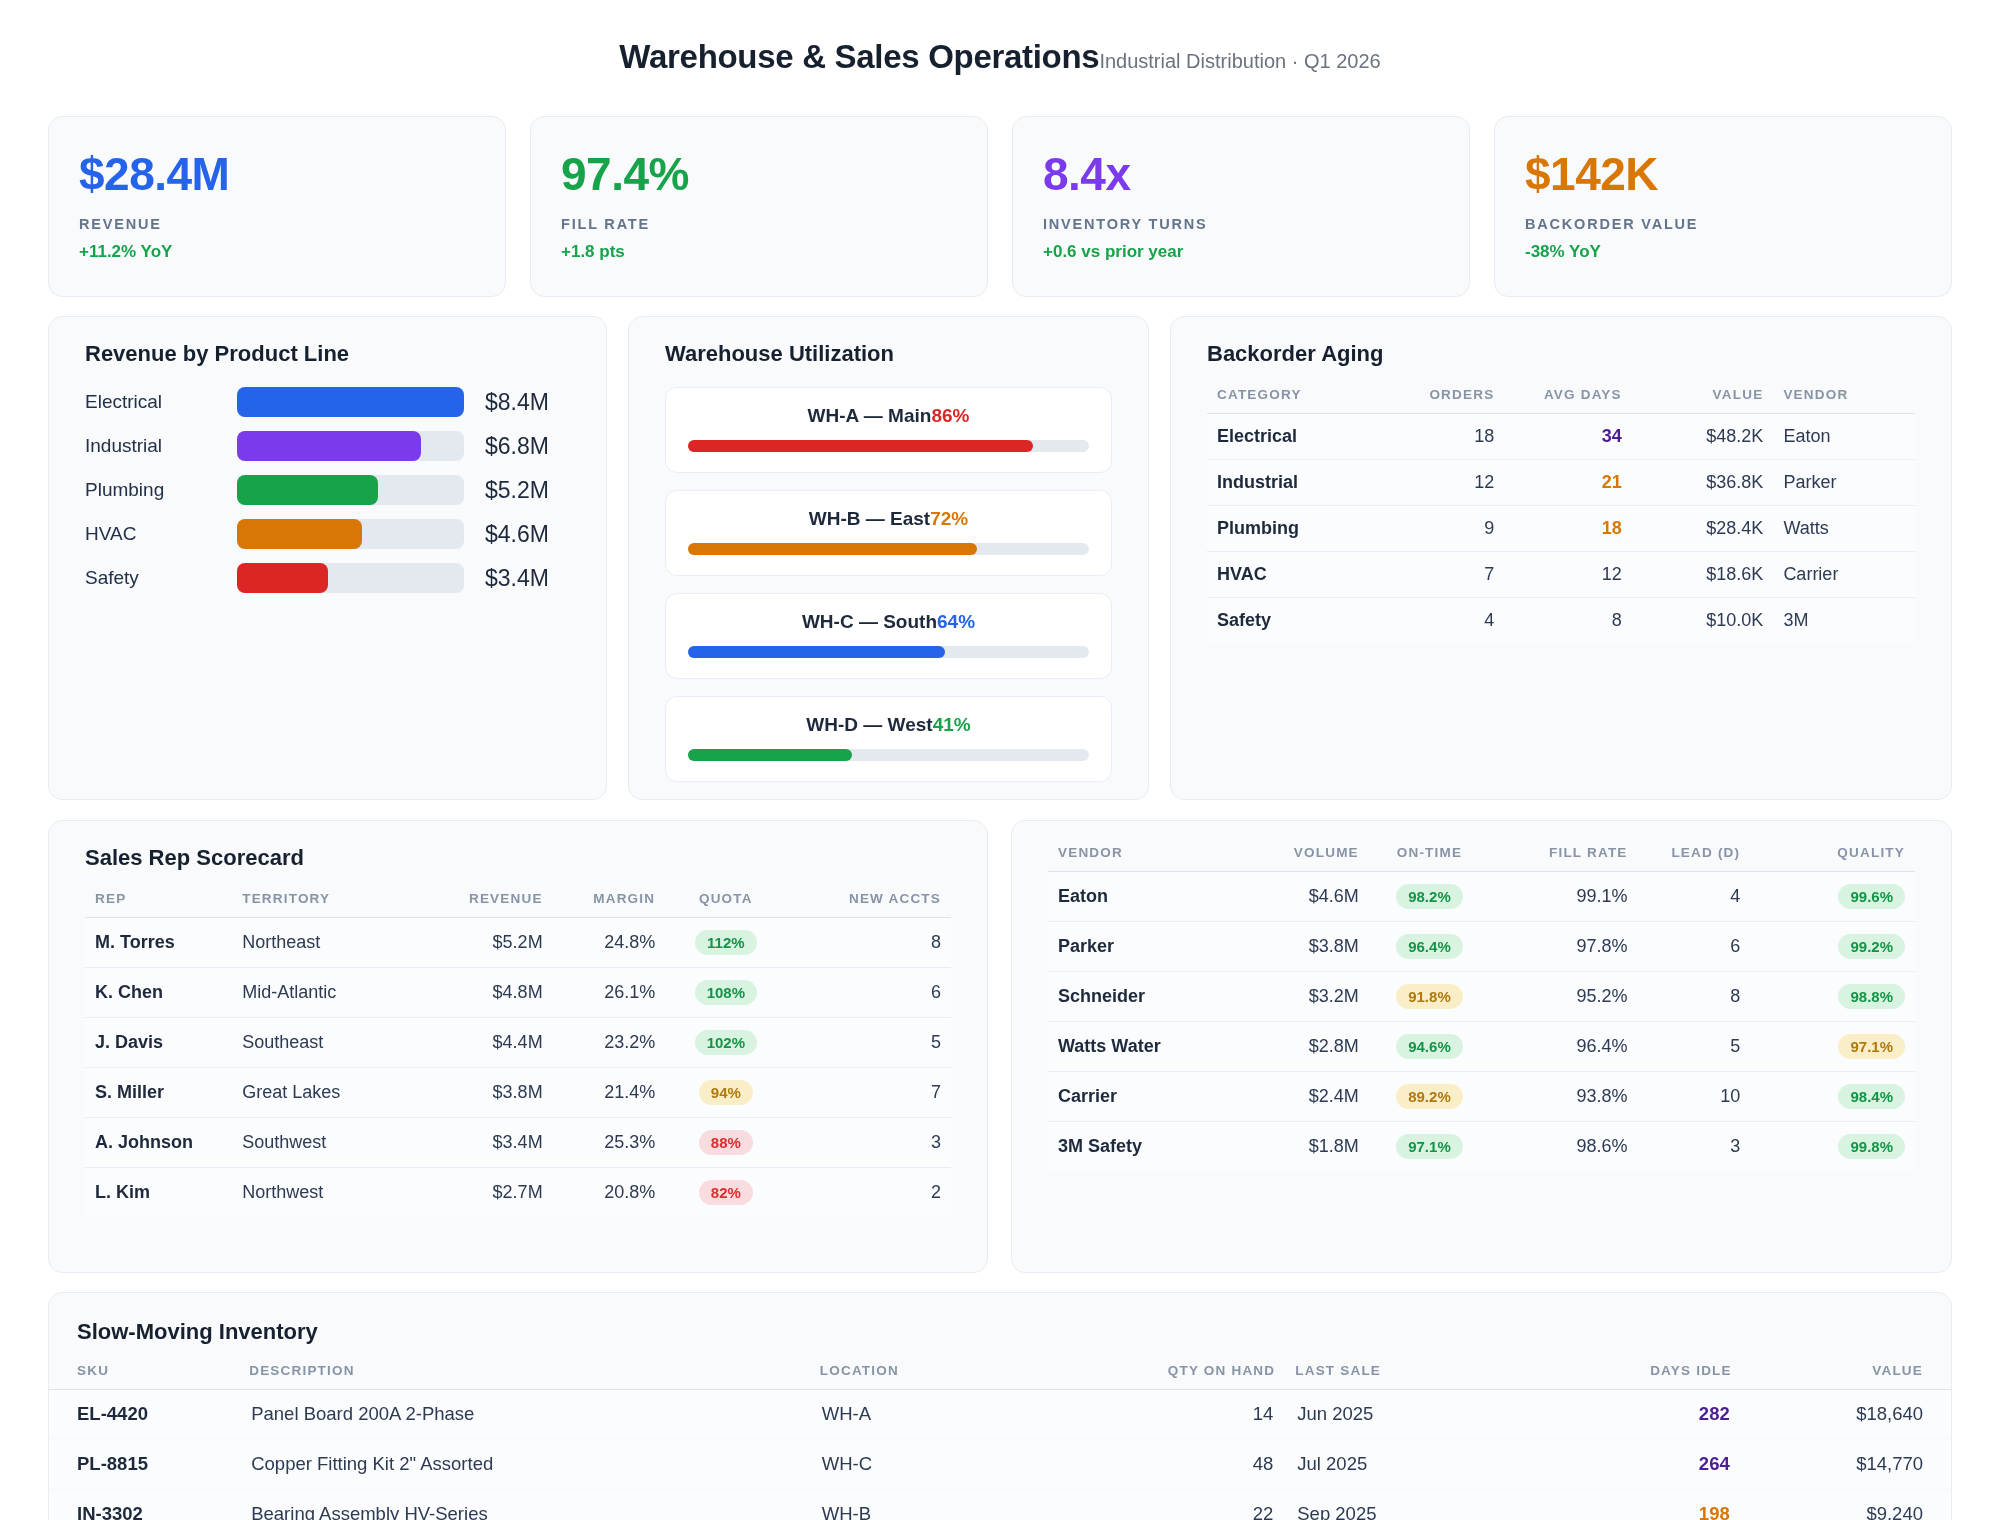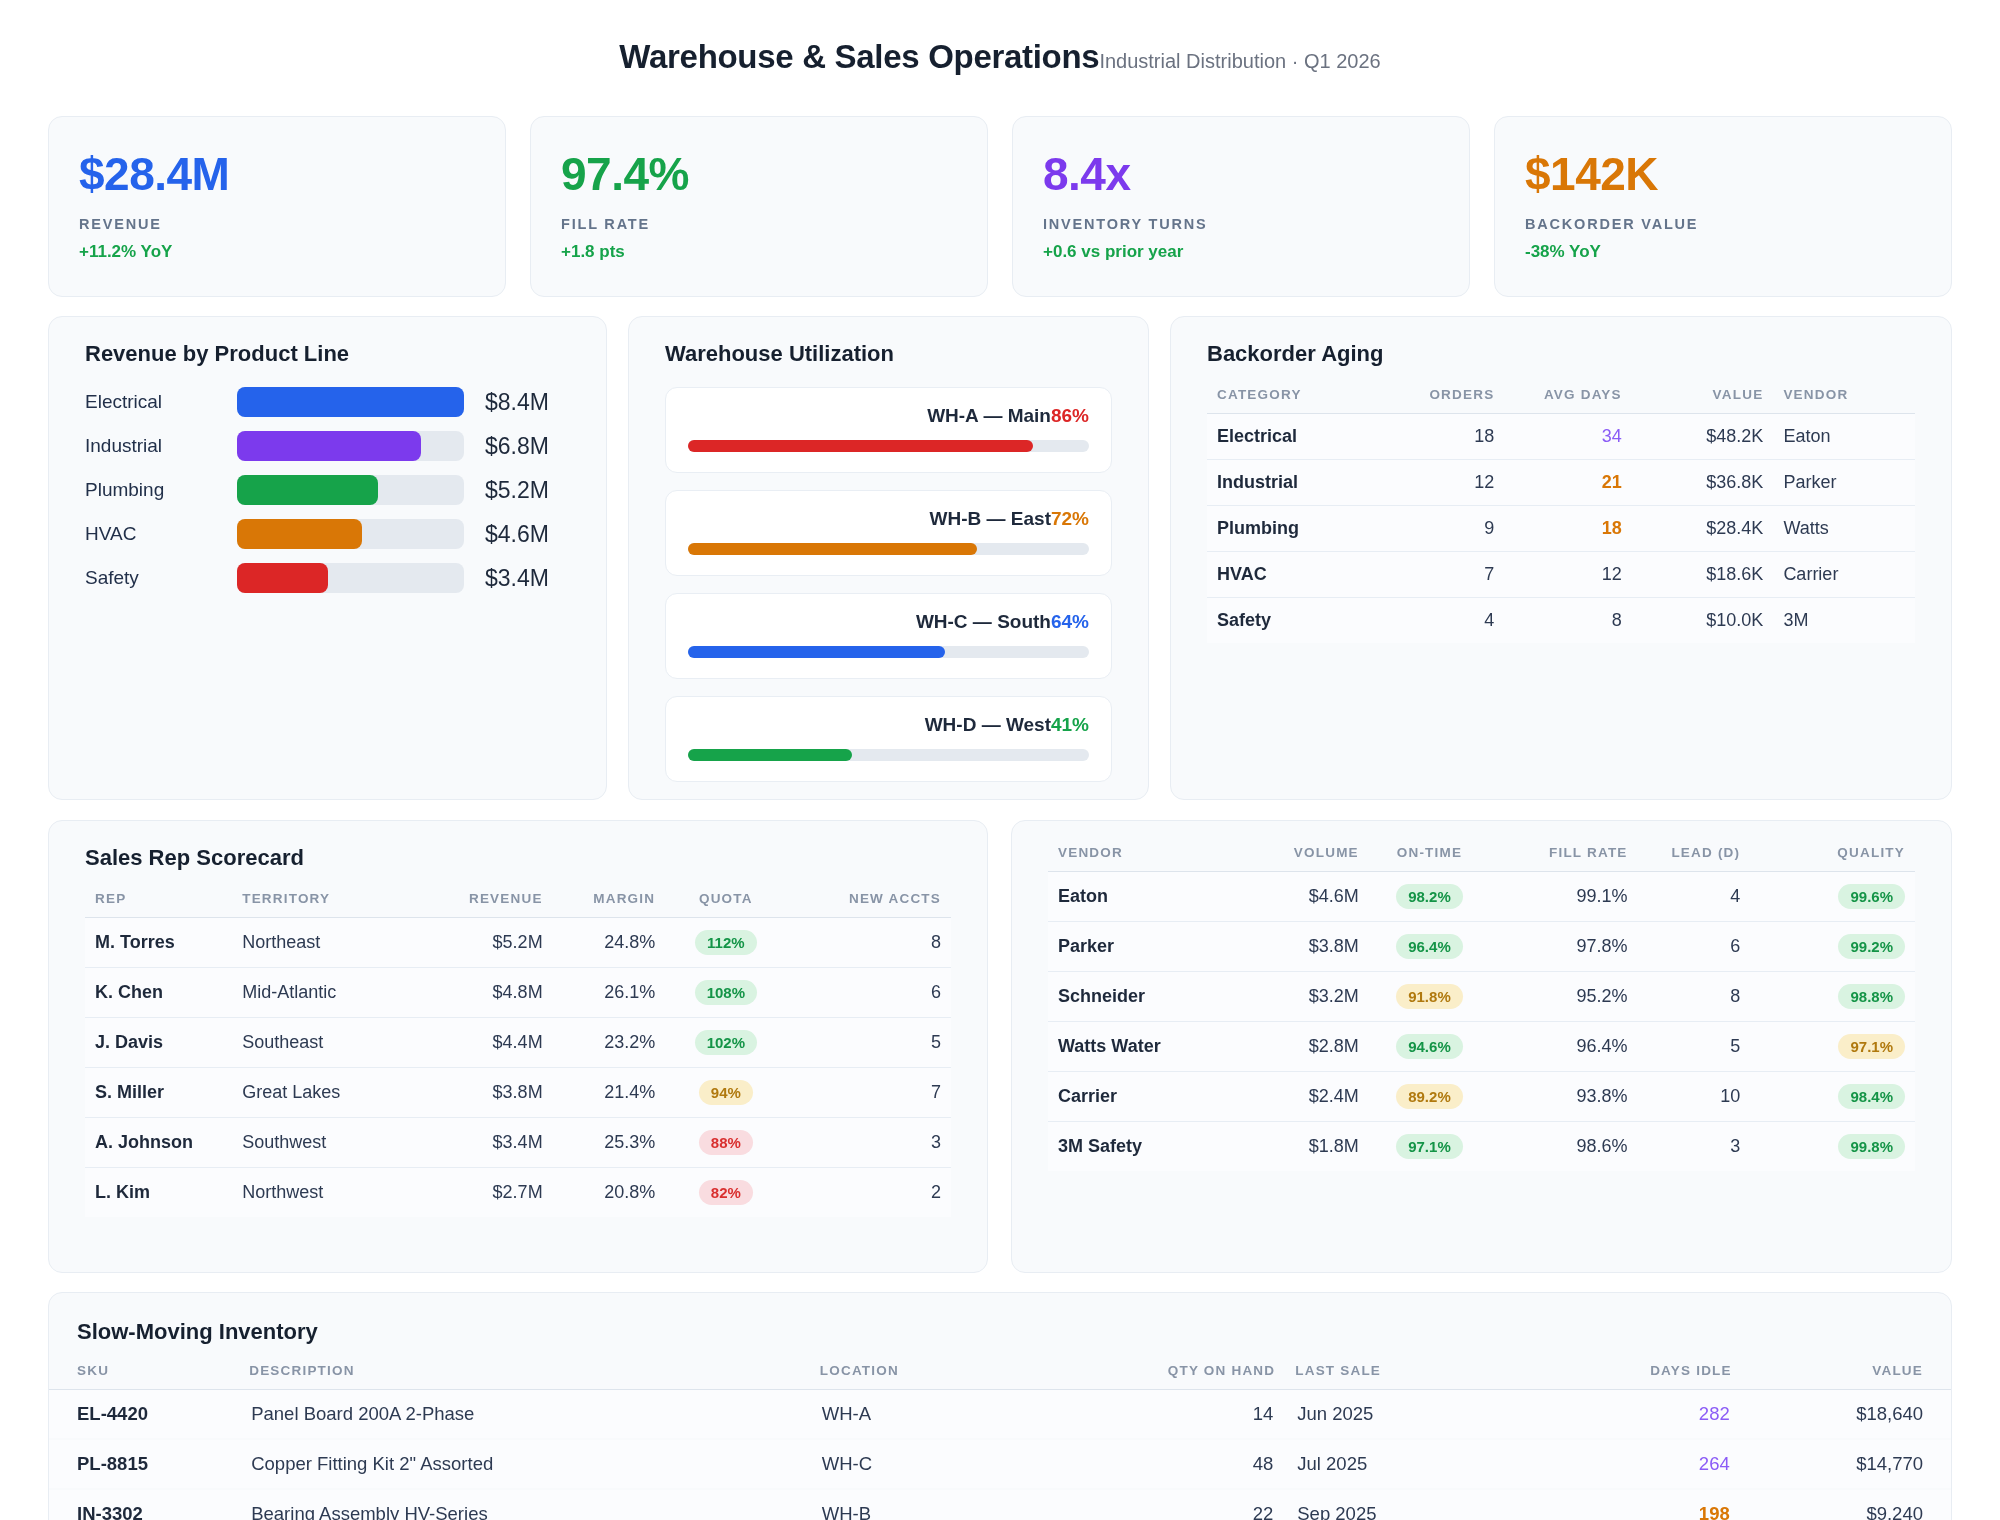--- a/index.html
+++ b/index.html
@@ -33,35 +33,35 @@
 
   
   .rev-row { display:flex; align-items:center; margin-bottom:14px; }
   .rev-label { width:152px; font-size:19px; color:#22304a; }
   .rev-track { flex:1; height:30px; background:#e4e9ef; border-radius:8px; }
   .rev-fill { height:100%; border-radius:8px; }
   .rev-val { width:106px; text-align:center; font-size:23px; color:#1e293b; }
 
   
   .wh { background:#ffffff; border:1px solid #e9eef4; border-radius:12px; padding:17px 22px 20px; margin-bottom:17px; }
-  .wh-top { display:flex; justify-content:flex-end; align-items:center; }
+  .wh-top { display:flex; justify-content:center; align-items:center; }
   .wh-name { font-size:19px; font-weight:700; color:#1e293b; }
   .wh-pct { font-size:19px; font-weight:700; }
   .wh-bar { margin-top:13px; height:12px; border-radius:6px; background:#e4e9ef; }
   .wh-fill { height:100%; border-radius:6px; }
 
   
   table { width:100%; border-collapse:collapse; }
   th { font-size:13.5px; color:#8894a6; letter-spacing:1.2px; font-weight:700; text-align:left;
        padding:0 10px 11px; border-bottom:1px solid #dde4ec; white-space:nowrap; }
   td { font-size:18px; color:#2d3a52; padding:12px 10px; border-bottom:1px solid #e7edf4; background:#fbfcfe; white-space:nowrap; }
   tr:last-child td { border-bottom:none; }
   .r { text-align:right; } .c { text-align:center; }
   .cell-strong { font-weight:700; color:#1e293b; }
-  .t-red { color:#8b5cf6; font-weight:400; }
+  .t-red { color:#4c1d95; font-weight:700; }
   .t-orange { color:#d97706; font-weight:700; }
   .pill { display:inline-block; font-size:15px; font-weight:700; padding:4px 12px; border-radius:999px; }
   .pill-green  { background:#d9f3e1; color:#149447; }
   .pill-yellow { background:#faeec9; color:#b0790e; }
   .pill-red    { background:#f9dce0; color:#d92f2f; }
 
   
   .panel-bottom { margin-top:19px; padding:26px 0 0; }
   .panel-bottom h2 { padding:0 28px; margin-bottom:18px; }
   .panel-bottom th:first-child, .panel-bottom td:first-child { padding-left:28px; }

